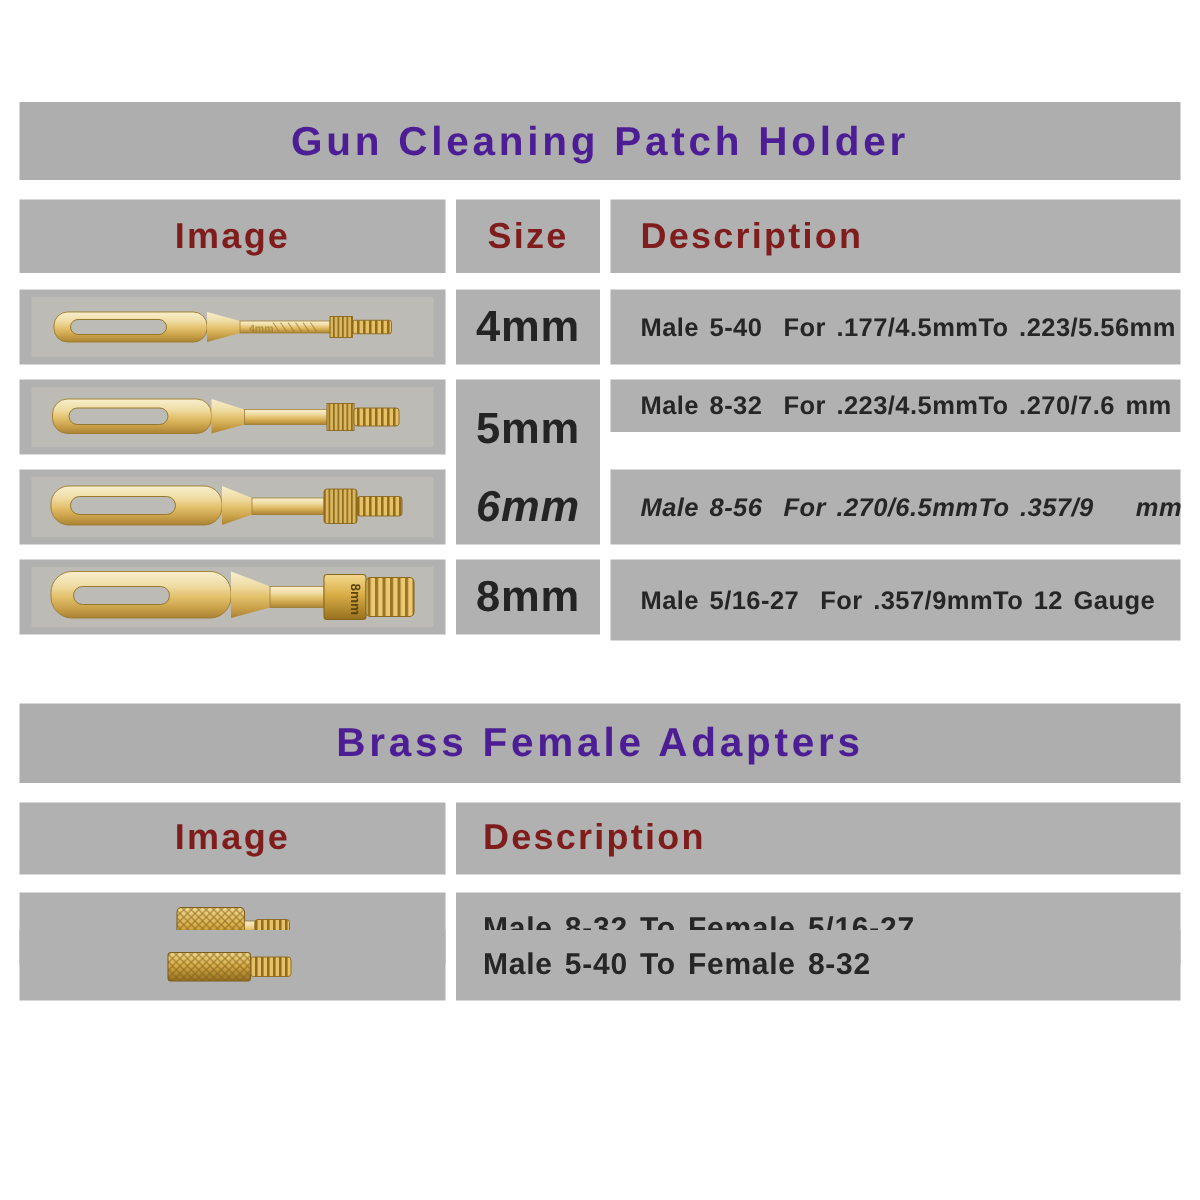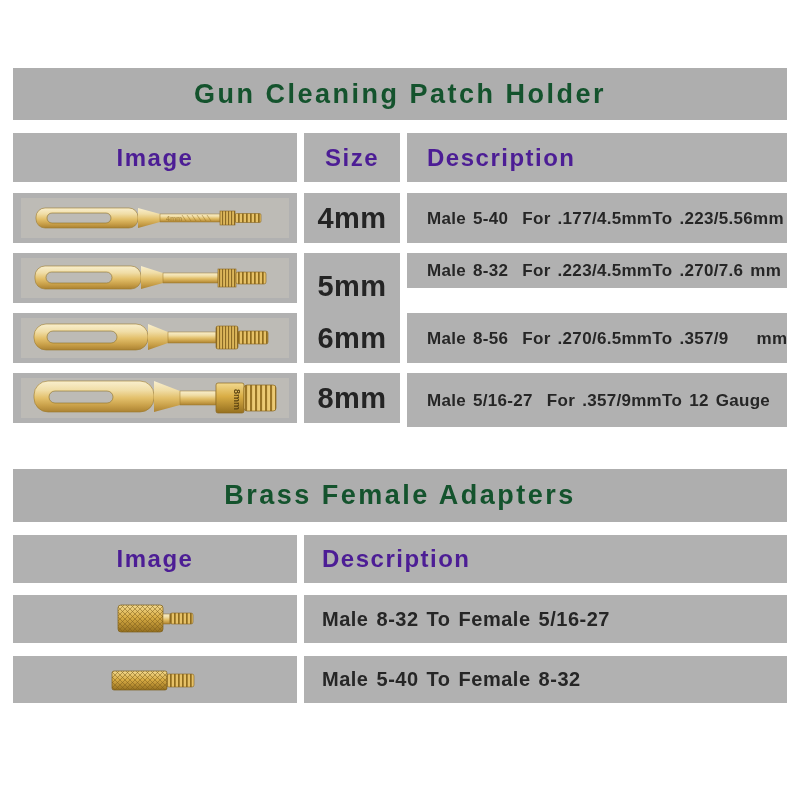--- a/index.html
+++ b/index.html
@@ -7,32 +7,32 @@
     width:800px;height:800px;background:#ffffff;position:relative;overflow:hidden;
     font-family:"Liberation Sans","DejaVu Sans",sans-serif;
     -webkit-font-smoothing:antialiased;
   }
   .abs{position:absolute;}
   .bar{
     left:13px;width:774px;background:#aeaeae;
     display:flex;align-items:center;justify-content:center;
   }
   .bar-title{
-    font-weight:bold;font-size:27px;letter-spacing:2.5px;color:#14532d;
+    font-weight:bold;font-size:27px;letter-spacing:2.5px;color:#4c1d95;
   }
   .row{left:13px;width:774px;display:flex;}
   .cell{
     background:#b1b1b1;display:flex;align-items:center;box-sizing:border-box;
   }
   .gapr{margin-right:7px;}
   .c-image{width:284px;justify-content:center;}
   .c-size{width:96px;justify-content:center;}
   .c-desc{width:380px;padding-left:20px;}
   .c-desc2{width:483px;padding-left:18px;}
-  .hdr-text{font-weight:bold;font-size:24px;letter-spacing:1.5px;color:#4c1d95;}
+  .hdr-text{font-weight:bold;font-size:24px;letter-spacing:1.5px;color:#7f1d1d;}
   .size-text{font-weight:bold;font-size:29px;letter-spacing:.5px;color:#242424;}
   .desc-block{display:flex;flex-direction:row;justify-content:center;}
   .desc-line{
     font-weight:bold;font-size:17px;letter-spacing:.3px;word-spacing:2px;
     line-height:23px;color:#262626;white-space:pre;
   }
   .desc-single{
     font-weight:bold;font-size:20px;letter-spacing:.5px;word-spacing:2px;color:#262626;white-space:pre;
   }
   .photo{
@@ -136,21 +136,21 @@
     <span class="size-text">5mm</span>
   </div>
   <div class="cell c-desc" style="height:35px;">
     <div class="desc-block">
       <span class="desc-line">Male 8-32  For .223/4.5mm</span>
       <span class="desc-line">To .270/7.6 mm</span>
     </div>
   </div>
 </div>
 
-<div class="abs row" style="top:313px;">
+<div class="abs row" style="top:313px;font-style:italic;">
   <div class="cell c-image gapr" style="height:50px;">
     <div class="photo photo-s1">
       <svg width="250" height="40" viewBox="0 0 250 40">
         <rect x="4" y="6" width="114" height="26" rx="12" fill="url(#gold)" stroke="#9c7a2e" stroke-width="0.6"></rect>
         <rect x="17" y="13" width="70" height="12" rx="6" fill="#bdbbb6" stroke="#8f7124" stroke-width="0.6"></rect>
         <polygon points="118,6 138,14 138,25 118,32" fill="url(#gold)"></polygon>
         <rect x="138" y="14" width="48" height="11" fill="url(#gold)" stroke="#9c7a2e" stroke-width="0.5"></rect>
         <rect x="186" y="8" width="22" height="23" rx="2" fill="url(#vlin)" stroke="#8a671f" stroke-width="0.6"></rect>
         <rect x="208" y="13" width="30" height="13" rx="2" fill="url(#thr)" stroke="#8a671f" stroke-width="0.6"></rect>
       </svg>
@@ -212,21 +212,21 @@
       <rect x="28" y="6" width="45" height="27" rx="3" fill="url(#knu)"></rect>
       <rect x="73" y="15" width="7" height="10" fill="url(#gold)" stroke="#8a671f" stroke-width="0.5"></rect>
       <rect x="80" y="14" width="23" height="11" rx="2" fill="url(#thr)" stroke="#8a671f" stroke-width="0.6"></rect>
     </svg>
   </div>
   <div class="cell c-desc2" style="height:48px;">
     <span class="desc-single">Male 8-32 To Female 5/16-27</span>
   </div>
 </div>
 
-<div class="abs row" style="top:656px;">
+<div class="abs row" style="top:620px;">
   <div class="cell c-image gapr" style="height:47px;">
     <svg width="130" height="40" viewBox="0 0 130 40">
       <rect x="22" y="11" width="55" height="19" rx="2" fill="url(#gold2)" stroke="#7d5e1d" stroke-width="0.7"></rect>
       <rect x="22" y="11" width="55" height="19" rx="2" fill="url(#knu)"></rect>
       <rect x="77" y="14" width="27" height="13" rx="2" fill="url(#thr)" stroke="#8a671f" stroke-width="0.6"></rect>
     </svg>
   </div>
   <div class="cell c-desc2" style="height:47px;">
     <span class="desc-single">Male 5-40 To Female 8-32</span>
   </div>

